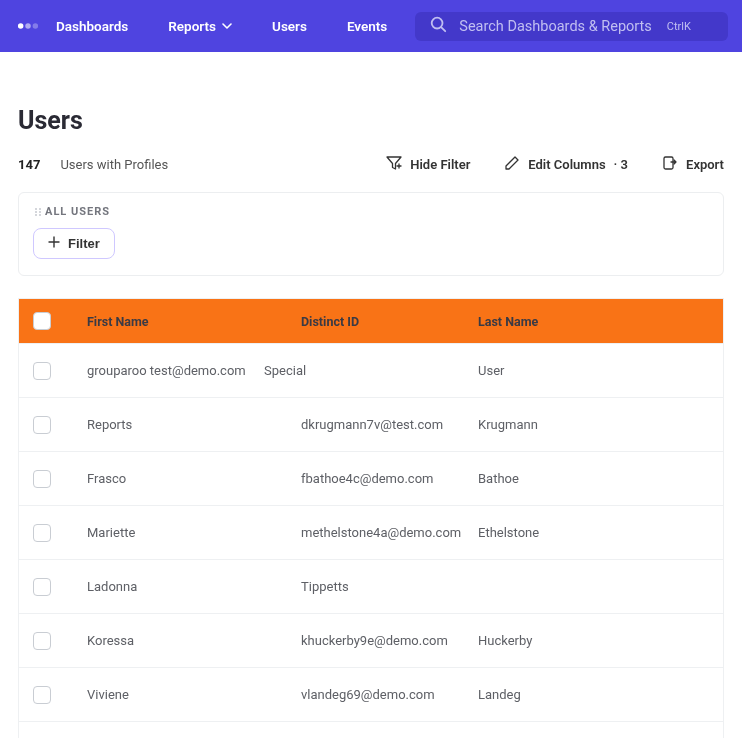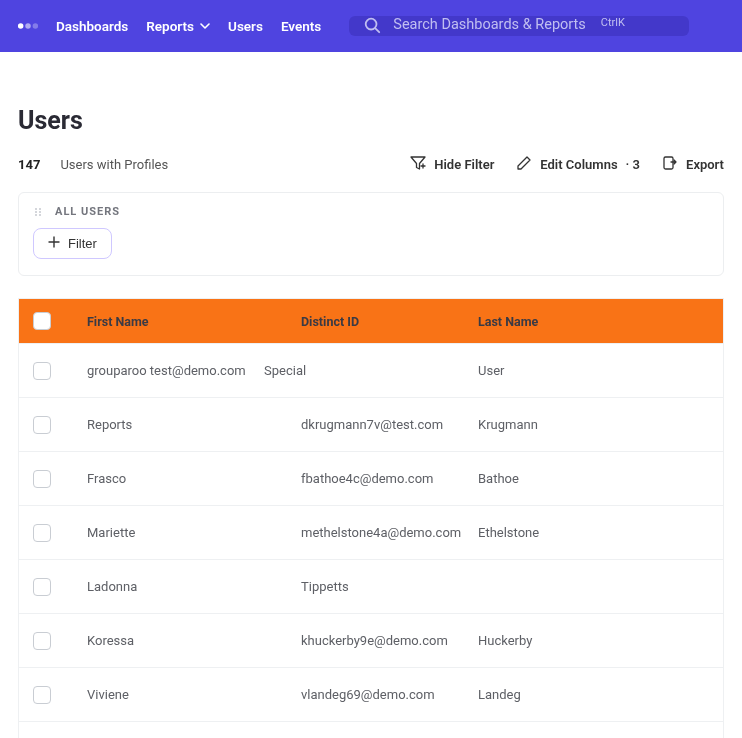--- a/index.html
+++ b/index.html
@@ -1,45 +1,45 @@
 <!DOCTYPE html>
 <html><head>
 <meta charset="utf-8">
 <style>
   * { box-sizing: border-box; margin: 0; padding: 0; }
   body { font-family: -apple-system, BlinkMacSystemFont, "Segoe UI", Roboto, Helvetica, Arial, sans-serif; width: 742px; height: 738px; overflow: hidden; color: #31313b; background: #fff; }
   
   .topbar { background: #4f44e0; height: 52px; display: flex; align-items: center; padding: 0 14px; }
   .app-btn { width: 28px; height: 28px; display: flex; align-items: center; justify-content: center; margin-right: 14px; }
   .app-btn svg { width: 22px; height: 12px; }
-  .nav-items { display: flex; align-items: flex-start; gap: 18px; }
+  .nav-items { display: flex; align-items: flex-start; gap: 40px; }
   .nav-item { color: #fff; font-size: 13.5px; font-weight: 600; cursor: pointer; display: flex; align-items: center; gap: 6px; }
   .nav-item svg { width: 10px; height: 10px; }
   .search-wrap { margin-left: 28px; flex: 1; max-width: 340px; }
-  .search { background: #4338ca; border-radius: 6px; height: 20px; display: flex; padding: 0 14px; gap: 12px; cursor: text; }
+  .search { background: #4338ca; border-radius: 6px; height: 29px; display: flex; align-items: center; padding: 0 14px; gap: 12px; cursor: text; }
   .search svg { width: 18px; height: 18px; }
   .search-text { color: #c0bef1; font-size: 14.5px; flex: 0 0 auto; white-space: nowrap; }
   .search-hint { color: #c0bef1; font-size: 11px; margin-left: 3px; white-space: nowrap; }
   
   .main { padding: 0 18px; }
   .page-title { font-size: 25px; font-weight: 700; color: #2a2a34; margin-top: 54px; }
   .info-row { display: flex; align-items: center; margin-top: 20px; }
   .count-label { font-size: 13px; color: #555; }
   .count-label .num { font-weight: 700; color: #222; margin-right: 20px; }
-  .actions { margin-left: auto; display: flex; align-items: center; gap: 22px; }
+  .actions { margin-left: auto; display: flex; align-items: center; gap: 34px; }
   .action { display: flex; align-items: center; gap: 8px; font-size: 13px; font-weight: 600; color: #333; cursor: pointer; }
   .action .suffix { font-weight: 600; color: #333; }
   .action svg { width: 16px; height: 16px; }
   
   .filter-box { border: 1px solid #eceef0; border-top: 1px solid #eceef0; border-radius: 6px; margin-top: 18px; padding: 12px 14px 16px 14px; }
-  .filter-head { display: flex; align-items: flex-end; gap: 10px; }
+  .filter-head { display: flex; align-items: flex-end; }
   .grip { color: #c6c9cf; }
   .grip svg { width: 12px; height: 12px; display: block; }
   .filter-head-label { font-size: 11px; font-weight: 700; letter-spacing: 1px; color: #74767e; }
-  .filter-btn { margin-top: 10px; border: 1px solid #cfc8ff; border-radius: 8px; padding: 7px 14px; display: inline-flex; align-items: center; gap: 8px; font-size: 13px; font-weight: 400; color: #333; cursor: pointer; background: #fff; }
+  .filter-btn { margin-top: 10px; border: 1px solid #cfc8ff; border-radius: 8px; padding: 7px 14px; display: inline-flex; align-items: center; gap: 8px; font-size: 13px; font-weight: 700; color: #333; cursor: pointer; background: #fff; }
   .filter-btn svg { width: 12px; height: 12px; }
   
   .table { margin-top: 22px; border: 1px solid #eef0f2; border-top: 1px solid #eef0f2; width: 100%; }
   .thead { background: #f97316; display: flex; align-items: center; height: 44px; padding: 0 14px; font-size: 12.5px; font-weight: 700; color: #3a3a44; }
   .col-check { width: 54px; display: flex; align-items: center; }
   .col-first { width: 214px; }
   .col-id { width: 177px; }
   .col-last { flex: 1; }
   .trow { display: flex; align-items: center; height: 54px; padding: 0 14px; border-top: 1px solid #eef0f2; font-size: 13px; color: #5e6066; }
   .checkbox { width: 18px; height: 18px; border: 1.5px solid #c9cdd3; border-radius: 4px; background: #fff; cursor: pointer; }

